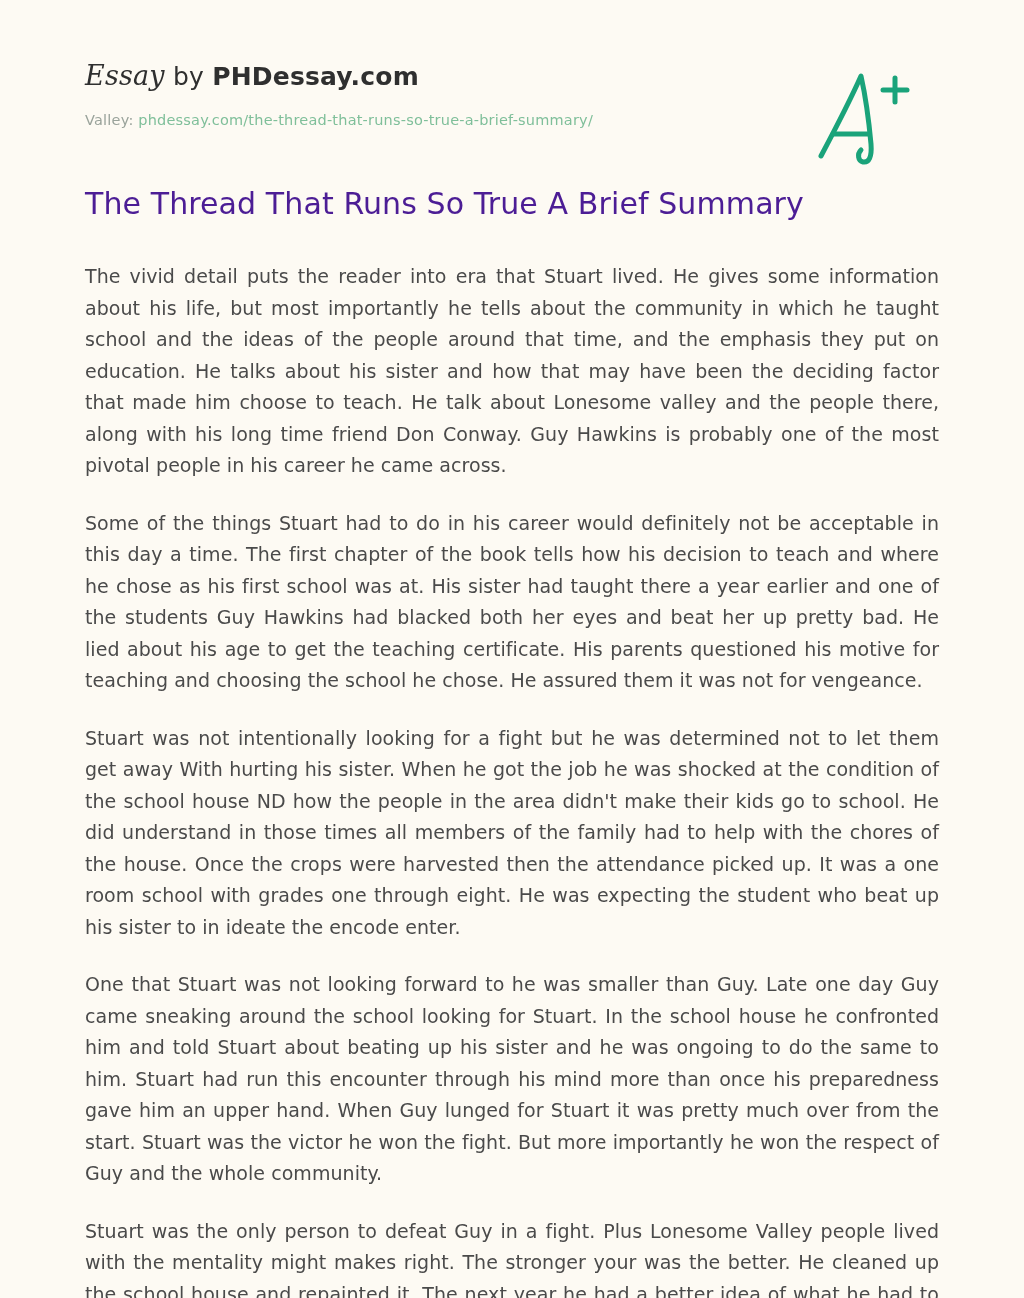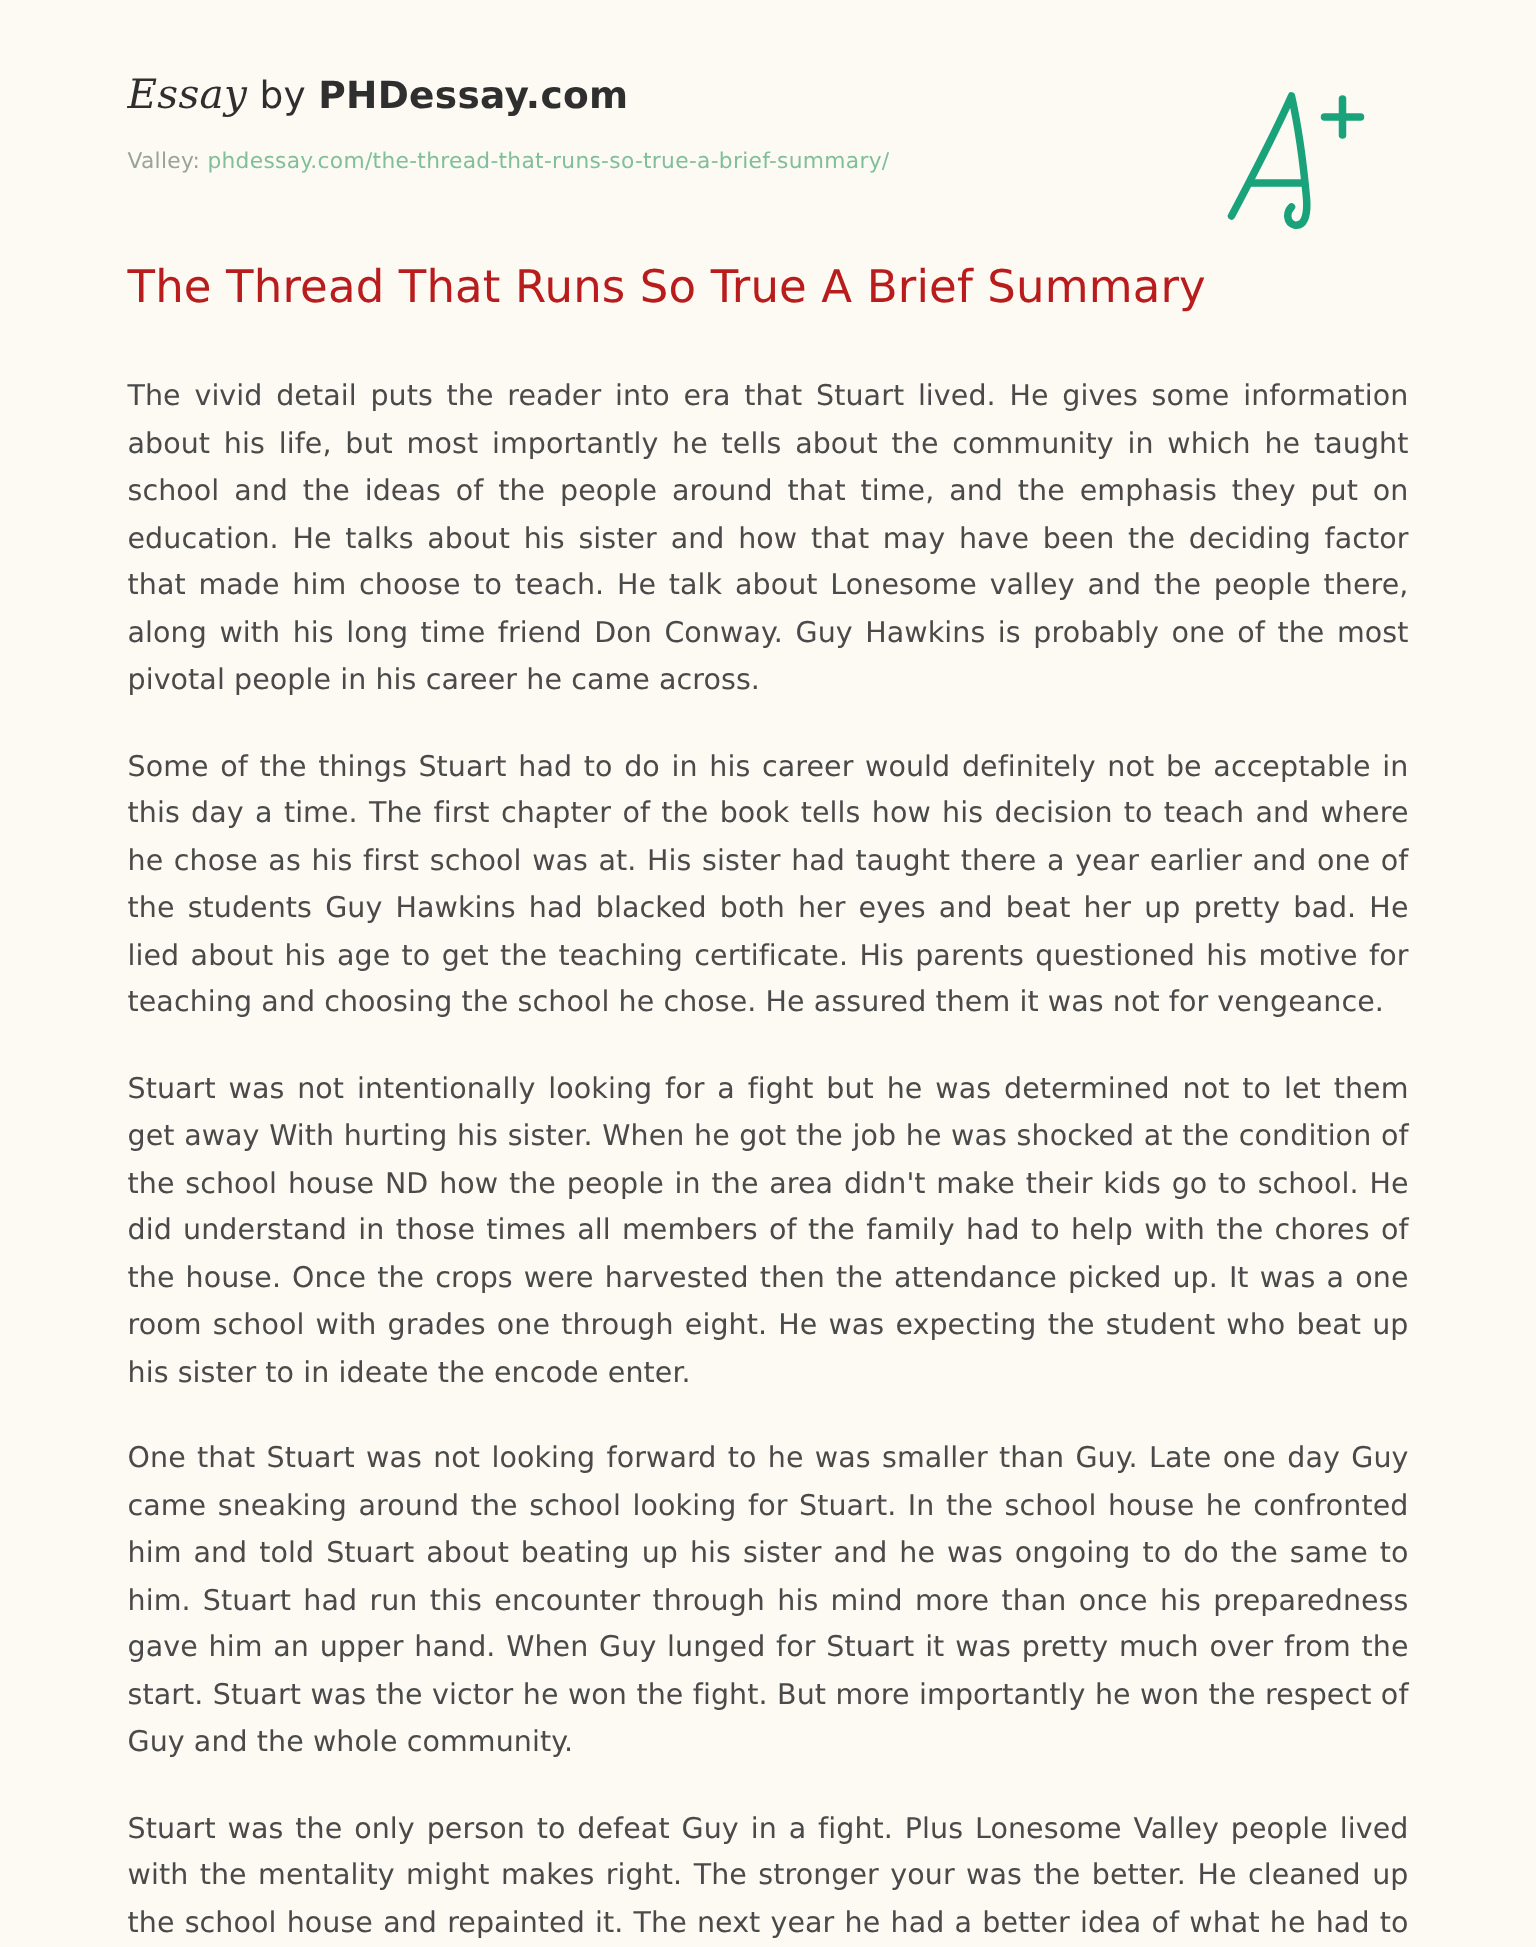--- a/index.html
+++ b/index.html
@@ -12,21 +12,21 @@
     background: #fdfaf3;
     font-family: "DejaVu Sans", sans-serif;
     color: #3b3b3b;
     overflow: hidden;
   }
   .page {
     position: relative;
     width: 1024px;
     height: 1298px;
     box-sizing: border-box;
-    padding: 0 85px;
+    padding: 12px 85px;
     background: #fdfaf3;
   }
   
   .header {
     padding-top: 48px;
     position: relative;
   }
   .brand {
     font-size: 27px;
     line-height: 1.2;
@@ -71,21 +71,21 @@
   }
   .logo svg {
     display: block;
   }
   
   .doc-title {
     margin-top: 58px;
     font-family: "DejaVu Sans", sans-serif;
     font-size: 30px;
     font-weight: normal;
-    color: #b91c1c;
+    color: #4c1d95;
     letter-spacing: 0.1px;
   }
   
   .body-copy {
     margin-top: 40px;
   }
   .body-copy p {
     margin: 0 0 26px 0;
     font-size: 19px;
     line-height: 31.5px;

